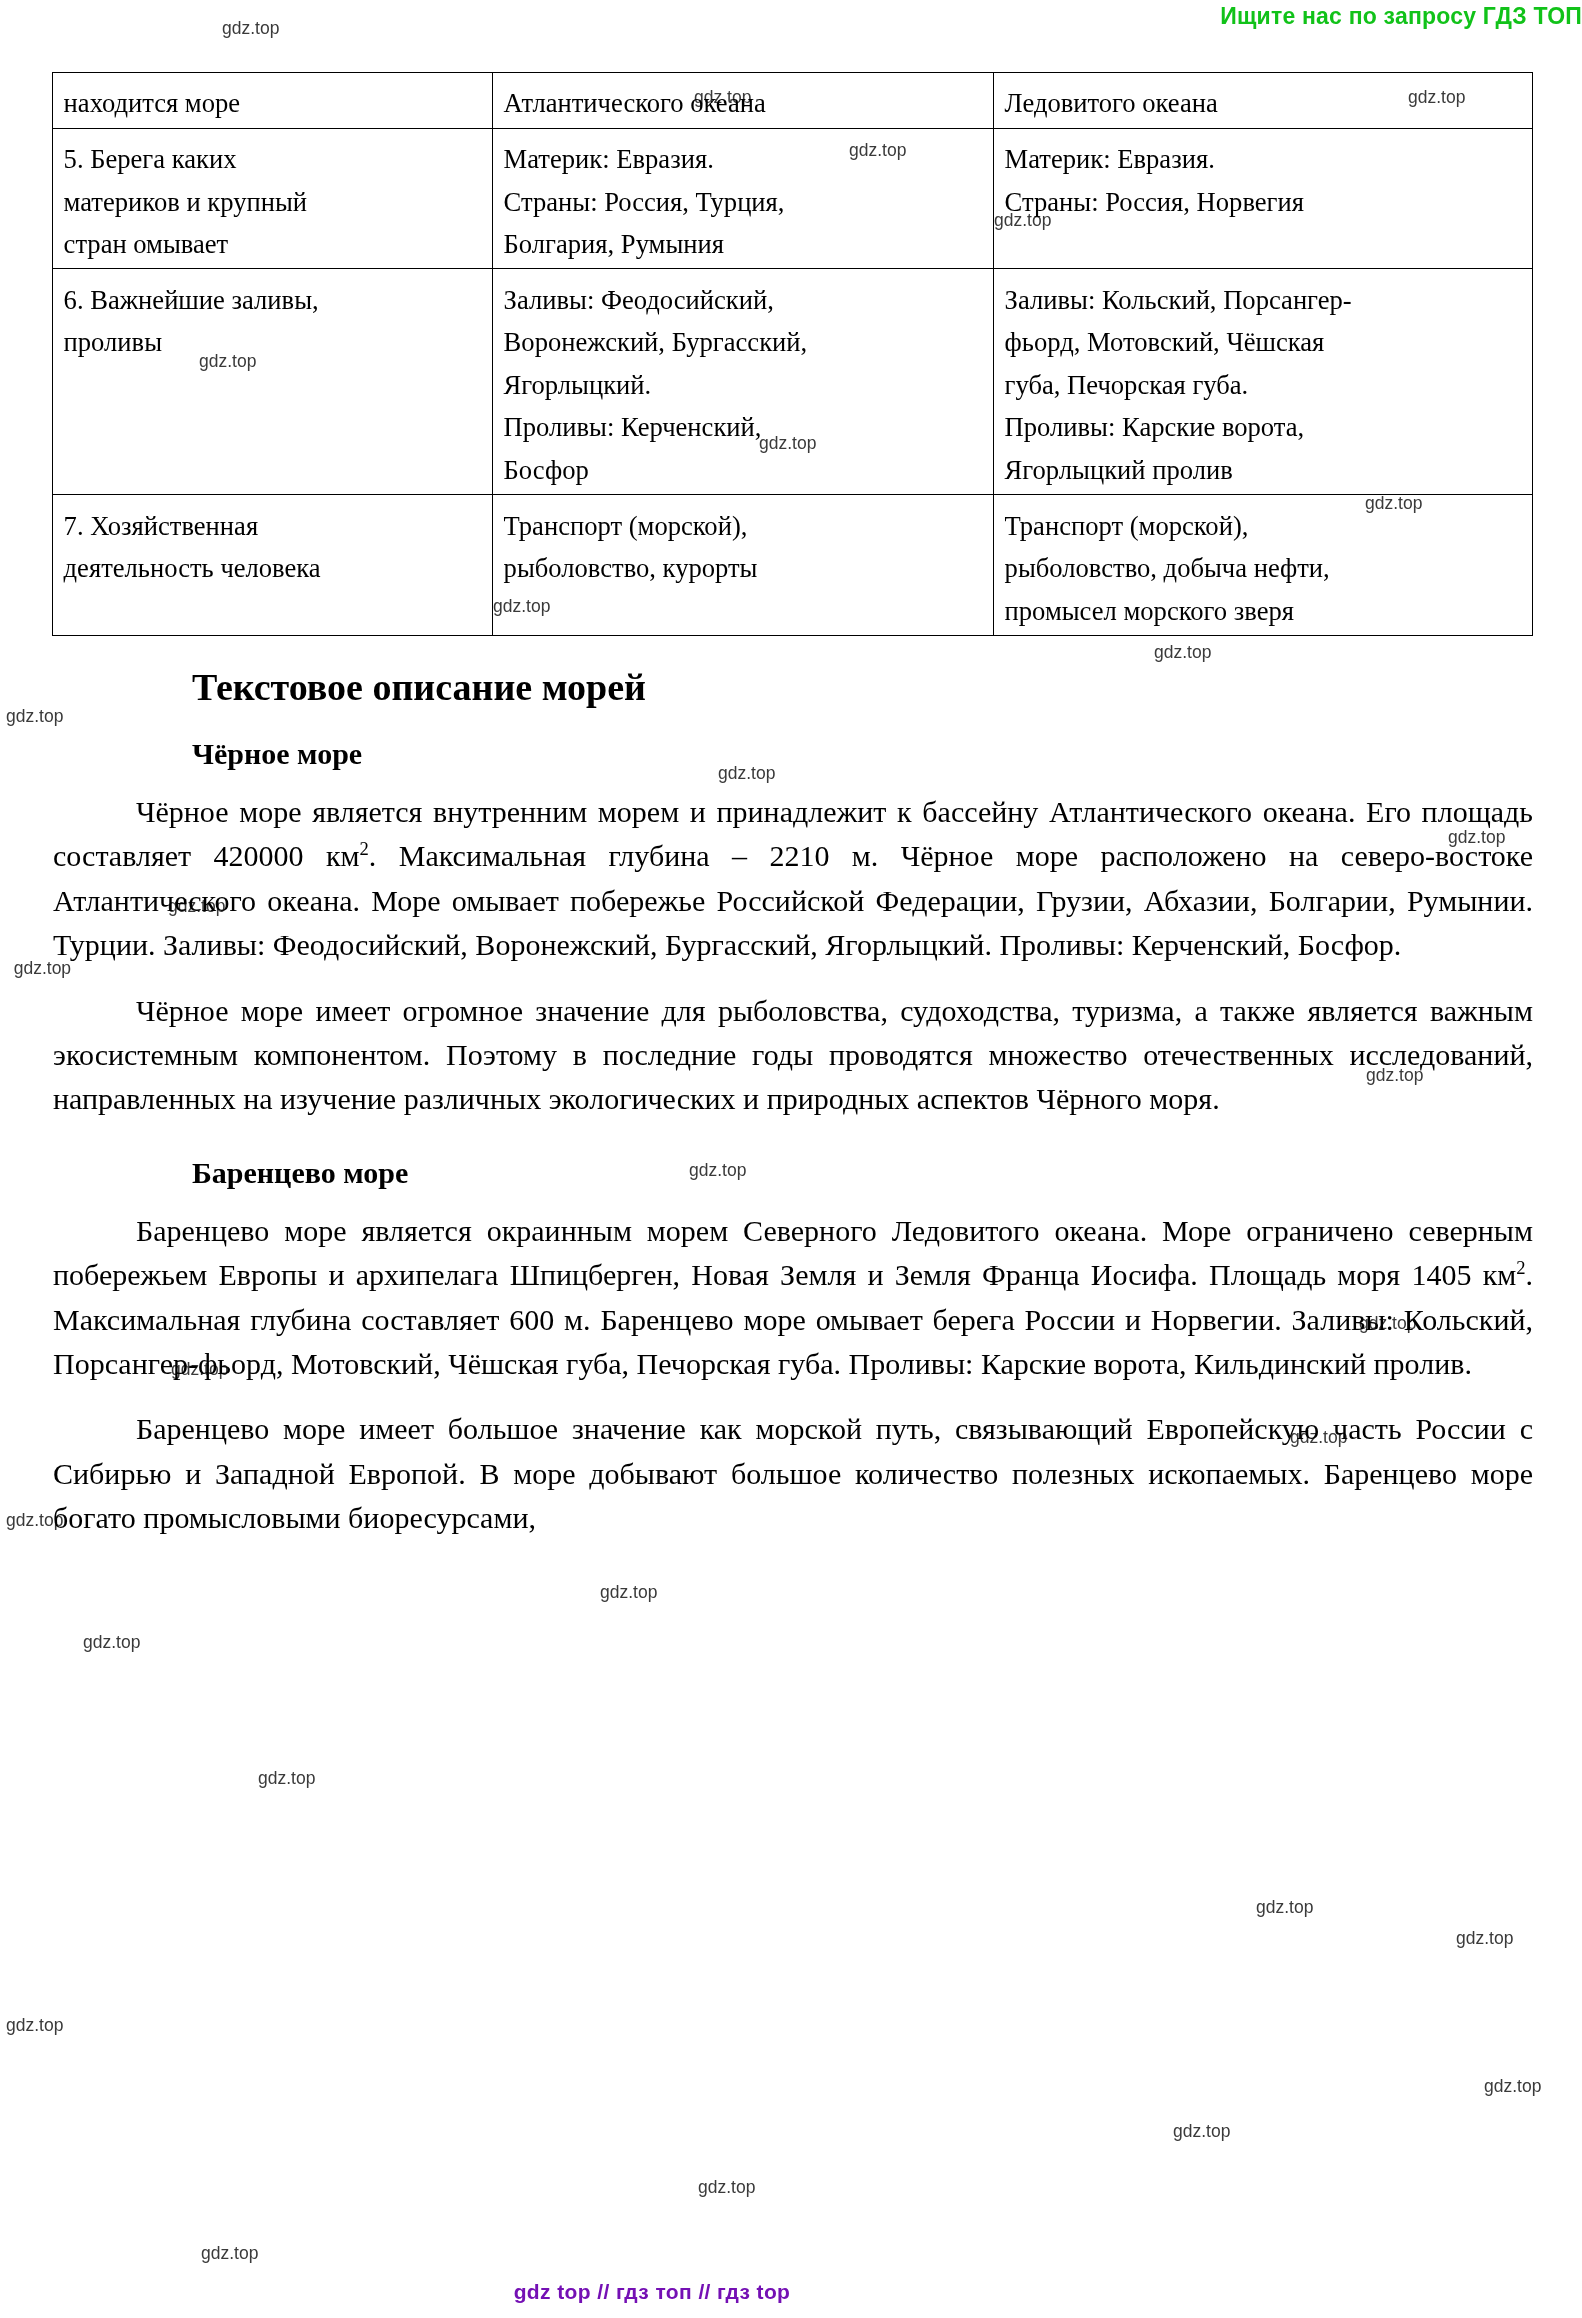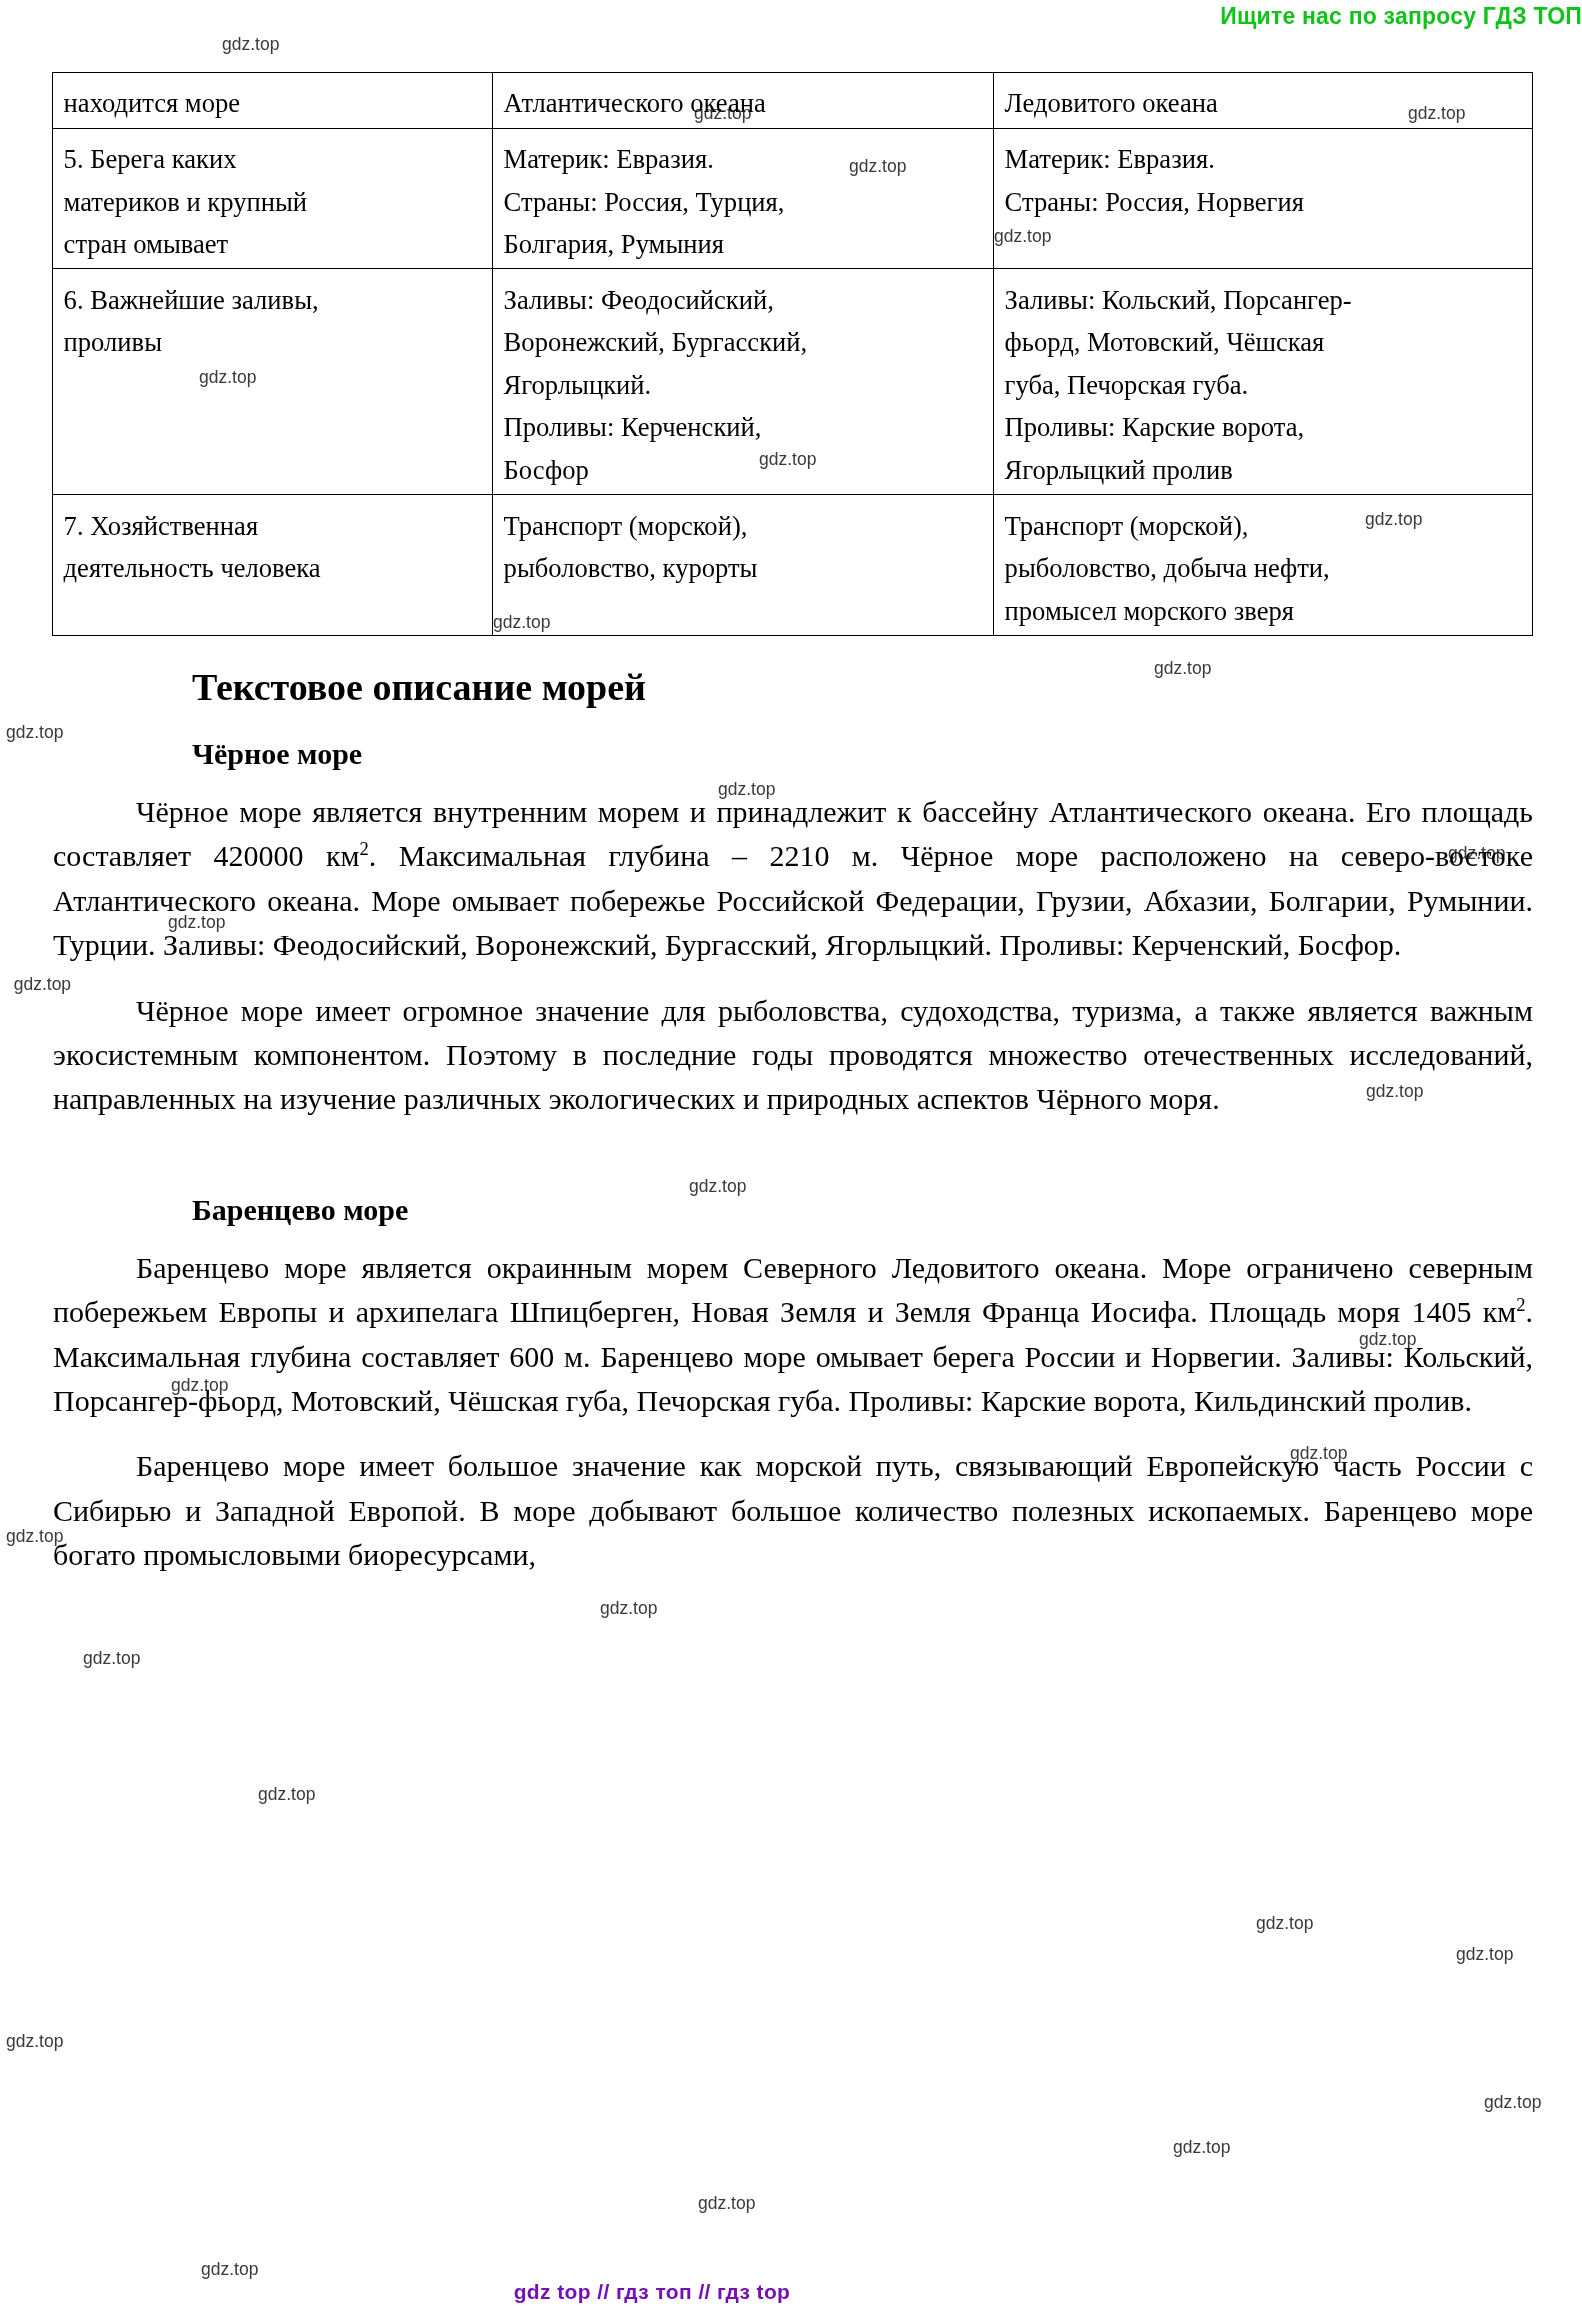--- a/index.html
+++ b/index.html
@@ -31,21 +31,20 @@
   }
 
   
   .wm {
     position: absolute;
     font-family: "Liberation Sans", sans-serif;
     font-size: 17.5px;
     color: #3a3a3a;
     white-space: nowrap;
     pointer-events: none;
-    margin-top: 16px;
   }
 
   
   .sea-table {
     position: absolute;
     left: 52px;
     top: 72px;
     width: 1480px;
     border-collapse: collapse;
     table-layout: fixed;
@@ -220,21 +219,21 @@
 <div class="content">
 
   <h2 class="sec-title">Текстовое описание морей</h2>
 
   <h3 class="sub-title">Чёрное море</h3>
 
   <p class="para"><span>Чёрное море является внутренним морем и принадлежит к бассейну Атлантического океана. Его площадь составляет 420000 км</span><sup>2</sup><span>. Максимальная глубина – 2210 м. Чёрное море расположено на северо-востоке Атлантического океана. Море омывает побережье Российской Федерации, Грузии, Абхазии, Болгарии, Румынии. Турции. Заливы: Феодосийский, Воронежский, Бургасский, Ягорлыцкий. Проливы: Керченский, Босфор.</span></p>
 
   <p class="para">Чёрное море имеет огромное значение для рыболовства, судоходства, туризма, а также является важным экосистемным компонентом. Поэтому в последние годы проводятся множество отечественных исследований, направленных на изучение различных экологических и природных аспектов Чёрного моря.</p>
 
-  <h3 class="sub-title" style="margin-top:73px;">Баренцево море</h3>
+  <h3 class="sub-title" style="margin-top:36px;">Баренцево море</h3>
 
   <p class="para"><span>Баренцево море является окраинным морем Северного Ледовитого океана. Море ограничено северным побережьем Европы и архипелага Шпицберген, Новая Земля и Земля Франца Иосифа. Площадь моря 1405 км</span><sup>2</sup><span>. Максимальная глубина составляет 600 м. Баренцево море омывает берега России и Норвегии. Заливы: Кольский, Порсангер-фьорд, Мотовский, Чёшская губа, Печорская губа. Проливы: Карские ворота, Кильдинский пролив.</span></p>
 
   <p class="para">Баренцево море имеет большое значение как морской путь, связывающий Европейскую часть России с Сибирью и Западной Европой. В море добывают большое количество полезных ископаемых. Баренцево море богато промысловыми биоресурсами,</p>
 
 </div>
 
 <div class="footer">gdz top // гдз топ // гдз top</div>
 
 

